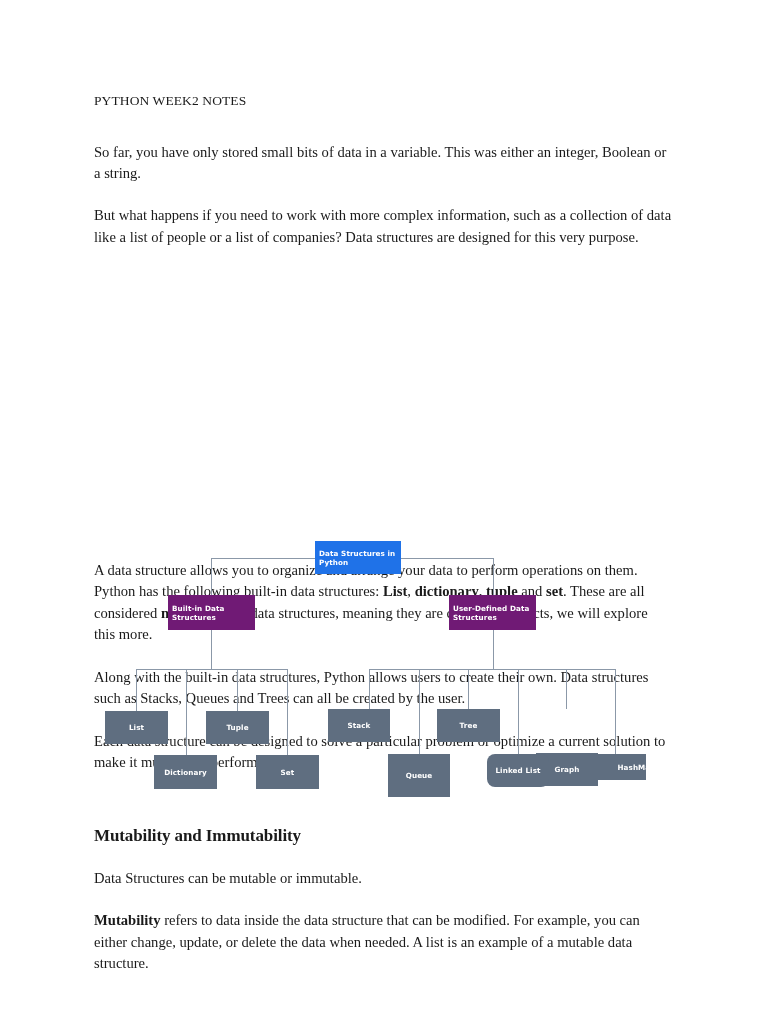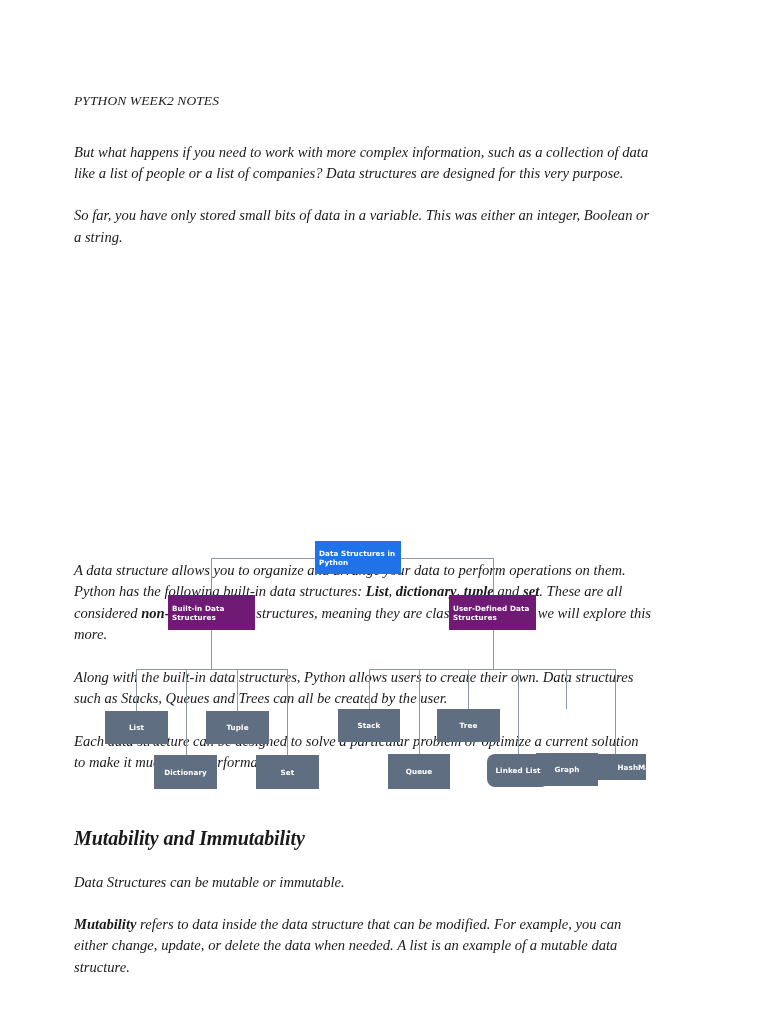--- a/index.html
+++ b/index.html
@@ -18,41 +18,40 @@
   }
   .page {
     position: absolute;
     left: 0; top: 0;
     width: 768px;
     height: 1024px;
     background: #ffffff;
   }
   .content {
     position: absolute;
-    left: 74px;
+    left: 94px;
     top: 92px;
     width: 578px;
-    font-style: italic;
   }
   .doc-title {
     font-size: 13.5px;
     font-weight: normal;
     letter-spacing: 0.1px;
     margin: 0 0 32px 0;
     line-height: 1.3;
   }
   p.para {
     font-size: 14.6px;
     line-height: 1.47;
     margin: 0 0 21px 0;
     text-align: left;
   }
   .b { font-weight: bold; }
   h2.section-heading {
-    font-size: 20px;
+    font-size: 17px;
     font-weight: bold;
     margin: 52px 0 22px 0;
     line-height: 1.2;
     letter-spacing: -0.1px;
   }
 
   
   .diagram-wrap {
     position: absolute;
     left: 0px;
@@ -107,23 +106,23 @@
 </style>
 </head>
 <body>
 
 <div class="page">
 
   <div class="content">
 
     <div class="doc-title">PYTHON WEEK2 NOTES</div>
 
+    <p class="para">So far, you have only stored small bits of data in a variable. This was either an integer, Boolean or a string.</p>
+
     <p class="para">But what happens if you need to work with more complex information, such as a collection of data like a list of people or a list of companies? Data structures are designed for this very purpose.</p>
-
-    <p class="para">So far, you have only stored small bits of data in a variable. This was either an integer, Boolean or a string.</p>
   </div>
 
   <div class="diagram-wrap">
     <div class="diagram">
 
       <div class="node root" style="left:315px; top:276px; width:86px; height:33px;">Data Structures in Python</div>
 
       <div class="conn v" style="left:357px; top:276px; height:18px;"></div>
       <div class="conn h" style="left:211px; top:293px; width:283px;"></div>
       <div class="conn v" style="left:211px; top:293px; height:37px;"></div>
@@ -150,25 +149,25 @@
       <div class="conn v" style="left:493px; top:365px; height:39px;"></div>
       <div class="conn h" style="left:369px; top:404px; width:246px;"></div>
 
       <div class="conn v" style="left:369px; top:404px; height:40px;"></div>
       <div class="conn v" style="left:419px; top:404px; height:85px;"></div>
       <div class="conn v" style="left:468px; top:404px; height:40px;"></div>
       <div class="conn v" style="left:518px; top:404px; height:85px;"></div>
       <div class="conn v" style="left:566px; top:404px; height:40px;"></div>
       <div class="conn v" style="left:615px; top:404px; height:85px;"></div>
 
-      <div class="node leaf" style="left:338px; top:444px; width:62px; height:33px;">Stack</div>
+      <div class="node leaf" style="left:328px; top:444px; width:62px; height:33px;">Stack</div>
       <div class="node leaf" style="left:437px; top:444px; width:63px; height:33px;">Tree</div>
       <div class="node leaf" style="left:536px; top:444px; width:62px; height:33px;margin-top:44px;">Graph</div>
 
-      <div class="node leaf" style="left:388px; top:489px; width:62px; height:35px;">Queue</div>
+      <div class="node leaf" style="left:388px; top:489px; width:62px; height:43px;">Queue</div>
       <div class="node leaf" style="left:487px; top:489px; width:62px; height:33px;border-radius:8px;">Linked List</div>
       <div class="node leaf" style="left:583px; top:489px; width:63px; height:26px;padding-left:48px;">HashMap</div>
 
     </div>
   </div>
 
   <div class="content" style="top:560px;">
 
     <p class="para"><span>A data structure allows you to organize and arrange your data to perform operations on them. Python has the following built-in data structures: </span><span class="b">List</span><span>, </span><span class="b">dictionary</span><span>, </span><span class="b">tuple</span><span> and </span><span class="b">set</span><span>. These are all considered </span><span class="b">non-primitive</span><span> data structures, meaning they are classed as objects, we will explore this more.</span></p>
 

